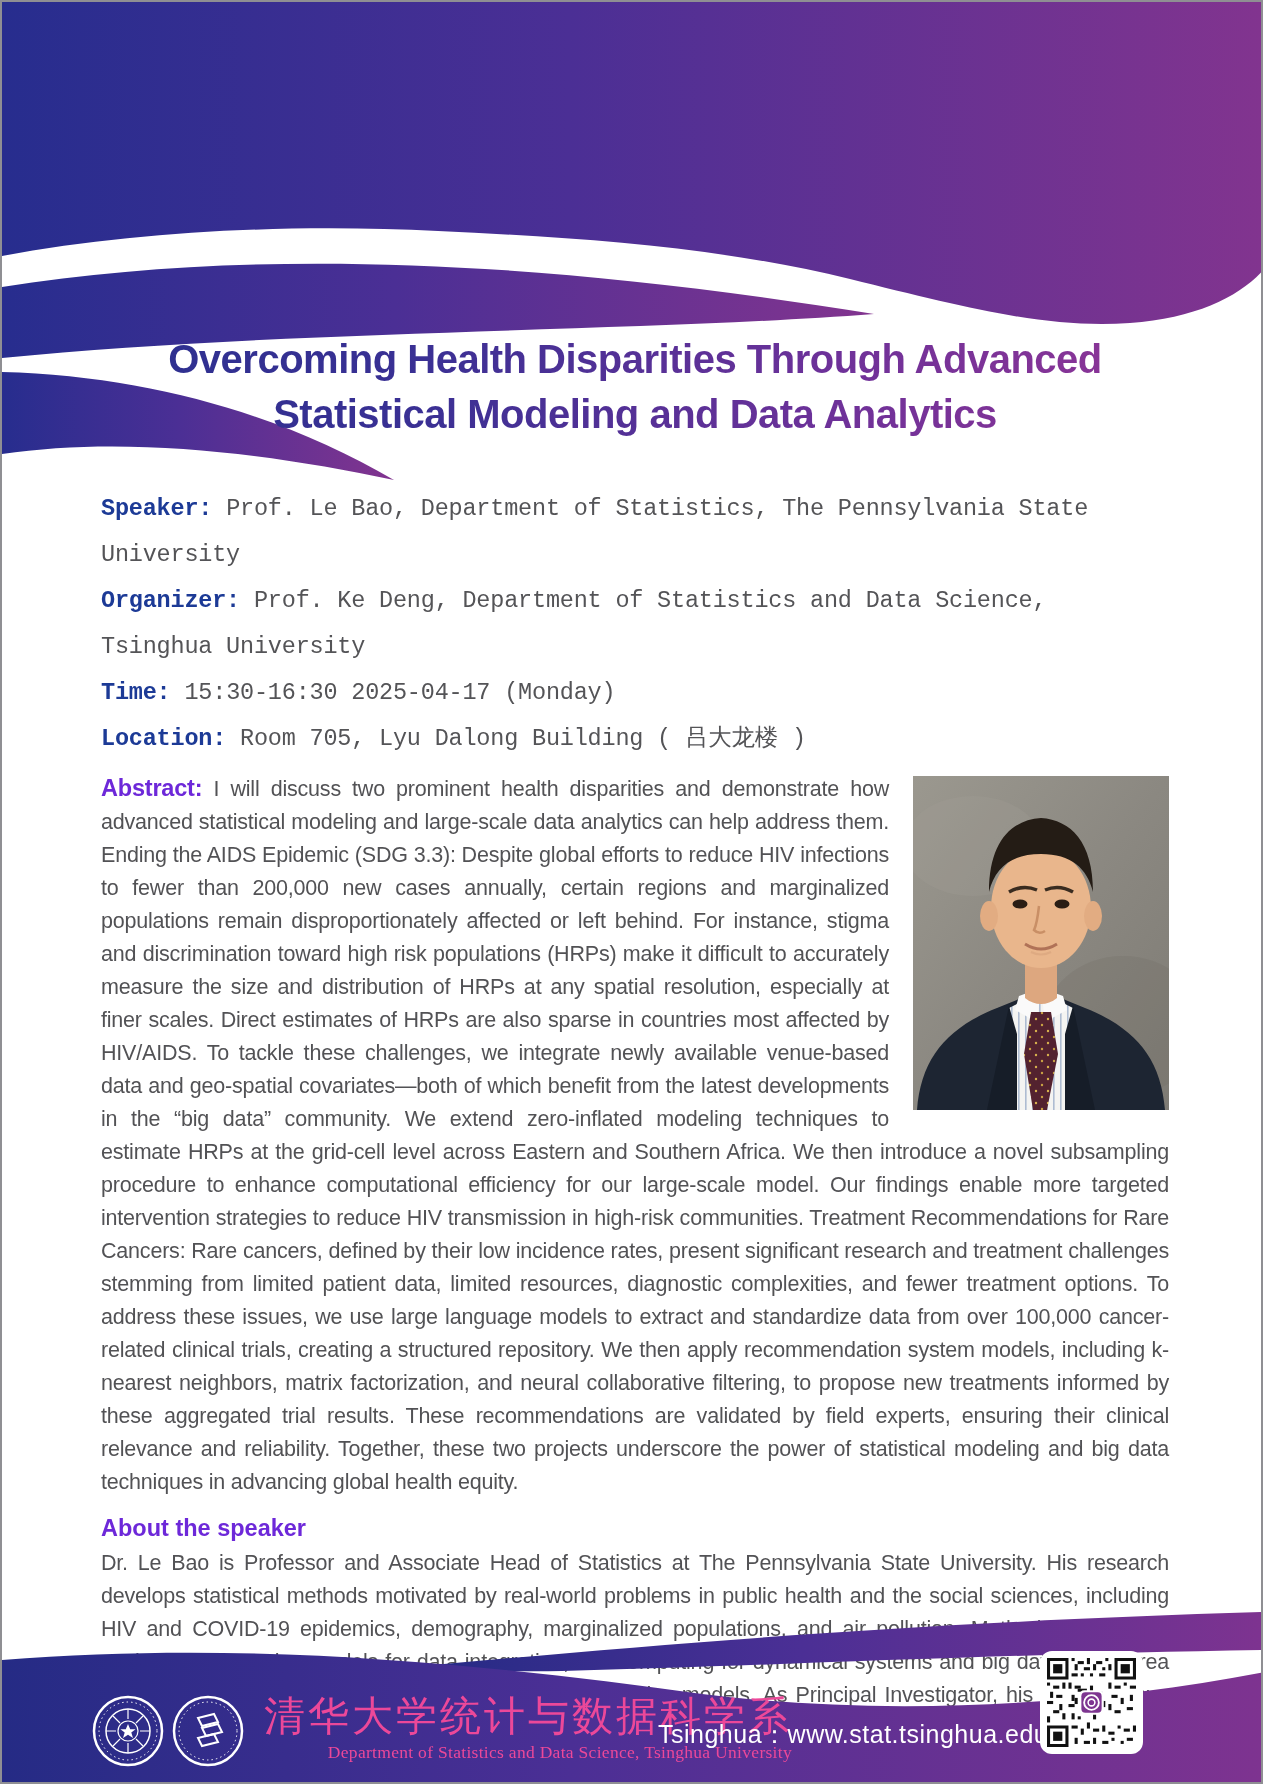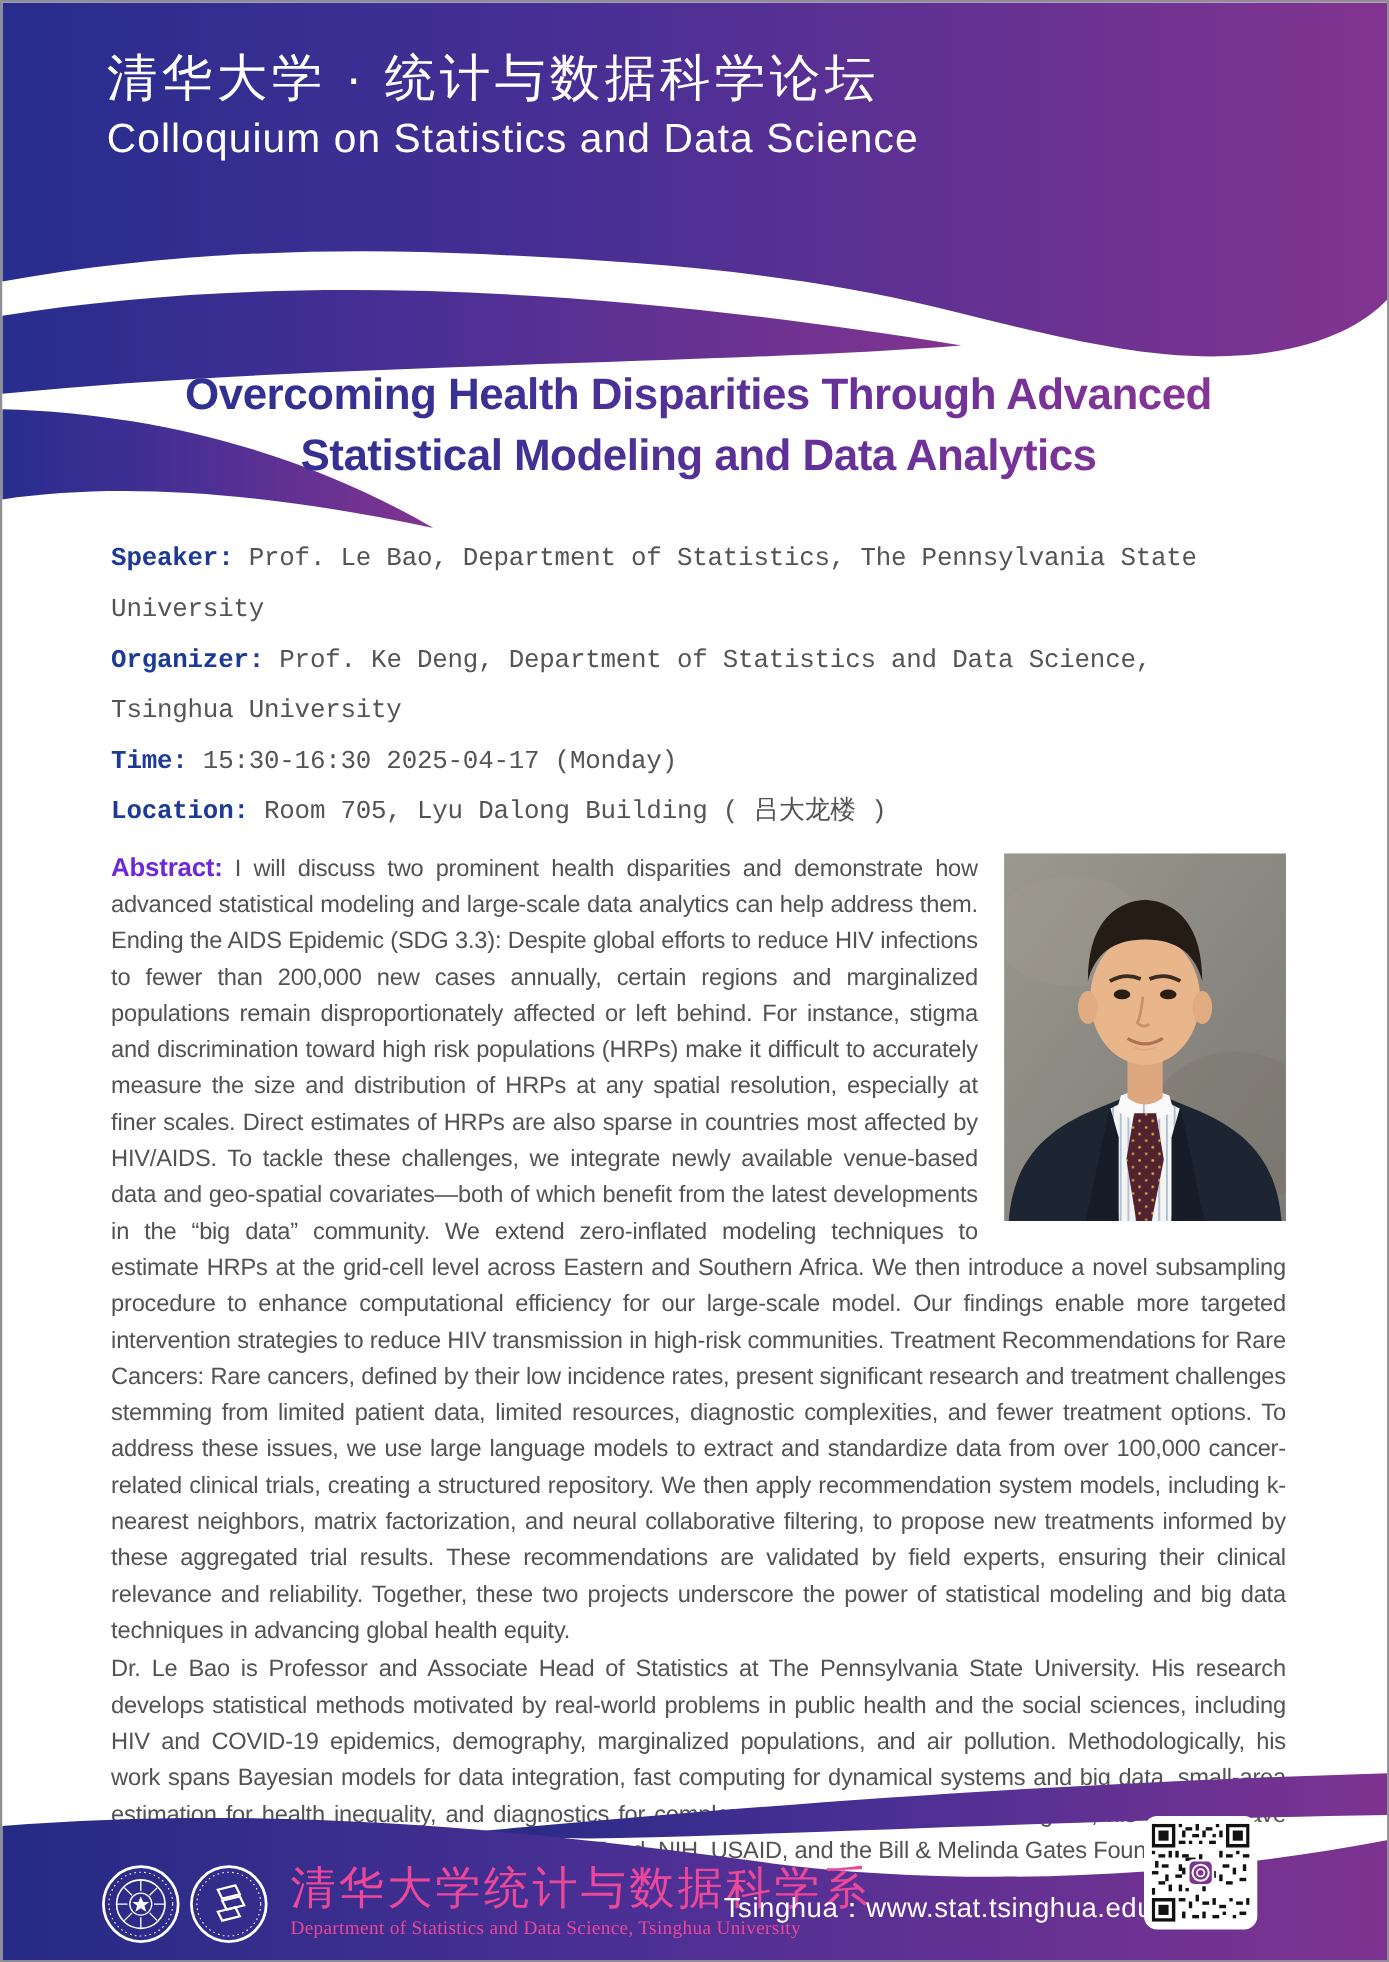--- a/index.html
+++ b/index.html
@@ -28,21 +28,21 @@
   }
   .abstract-lbl,.about-lbl{color:#6d28d9;font-weight:bold;font-size:23.5px;}
   .about-lbl{display:block;margin-top:12px;line-height:34px;}
   .photo-frame{
     float:right;width:256px;height:334px;margin:4px 0 10px 24px;background:#8e8b85;
   }
   .ft-svg{position:absolute;left:0;top:1594px;display:block;}
   .seals{position:absolute;left:88px;top:1690px;}
   .dept{position:absolute;left:262px;top:1690px;color:#ec4899;}
   .dept-zh{font-size:41px;letter-spacing:3px;line-height:48px;font-weight:400;}
-  .dept-en{font-family:"Liberation Serif", serif;font-size:17.5px;letter-spacing:0.3px;margin-top:2px;}
+  .dept-en{font-family:"Liberation Serif", serif;font-size:17.5px;letter-spacing:0.3px;margin-top:2px;text-align:right;}
   .website{position:absolute;left:656px;top:1716px;color:#ffffff;font-size:25px;font-weight:300;letter-spacing:0.5px;}
   .qr{
     position:absolute;left:1038px;top:1649px;width:103px;height:103px;background:#ffffff;
     border-radius:12px;display:flex;align-items:center;justify-content:center;
   }
 </style>
 </head>
 <body>
 
 <div class="page">
@@ -54,24 +54,20 @@
         <stop offset="0.45" stop-color="#4b2f95"></stop>
         <stop offset="1" stop-color="#82348f"></stop>
       </linearGradient>
     </defs>
     <path fill="url(#gradHdr)" d="M0,0 H1263 V266 C1240,293 1196,316 1128,321 C1044,327 962,305 848,277
          C716,245 584,236 436,229 C296,222 140,228 0,254 Z"></path>
     <path fill="url(#gradHdr)" d="M0,285 C240,247 520,255 872,312 C640,330 280,328 0,356 Z"></path>
     <path fill="url(#gradHdr)" d="M0,370 C150,374 282,414 392,478 C262,450 120,434 0,452 Z"></path>
   </svg>
 
-  <div class="hdr-text">
-    <div class="hdr-zh">清华大学 · 统计与数据科学论坛</div>
-    <div class="hdr-en">Colloquium on Statistics and Data Science</div>
-  </div>
 
   <div class="content">
 
     <div class="talk-title">
       <div>Overcoming Health Disparities Through Advanced</div>
       <div>Statistical Modeling and Data Analytics</div>
     </div>
 
     <div class="meta">
       <div class="meta-row">
@@ -142,20 +138,21 @@
           <ellipse cx="149" cy="128" rx="7.5" ry="4.5" fill="#2a1d14"></ellipse>
           <path d="M126,130 q-2,18 -5,24 q5,5 11,1" stroke="#c98f66" stroke-width="2.5" fill="none"></path>
           <path d="M112,168 q16,10 32,0" stroke="#b07257" stroke-width="3" fill="none"></path>
           <path d="M118,176 q10,5 20,0" stroke="#d8a57e" stroke-width="2" fill="none" opacity="0.7"></path>
         </svg>
       </span>
       <span class="abstract-lbl">Abstract:</span>
       <span>I will discuss two prominent health disparities and demonstrate how advanced statistical modeling and large-scale data analytics can help address them. Ending the AIDS Epidemic (SDG 3.3): Despite global efforts to reduce HIV infections to fewer than 200,000 new cases annually, certain regions and marginalized populations remain disproportionately affected or left behind. For instance, stigma and discrimination toward high risk populations (HRPs) make it difficult to accurately measure the size and distribution of HRPs at any spatial resolution, especially at finer scales. Direct estimates of HRPs are also sparse in countries most affected by HIV/AIDS. To tackle these challenges, we integrate newly available venue-based data and geo-spatial covariates—both of which benefit from the latest developments in the “big data” community. We extend zero-inflated modeling techniques to estimate HRPs at the grid-cell level across Eastern and Southern Africa. We then introduce a novel subsampling procedure to enhance computational efficiency for our large-scale model. Our findings enable more targeted intervention strategies to reduce HIV transmission in high-risk communities. Treatment Recommendations for Rare Cancers: Rare cancers, defined by their low incidence rates, present significant research and treatment challenges stemming from limited patient data, limited resources, diagnostic complexities, and fewer treatment options. To address these issues, we use large language models to extract and standardize data from over 100,000 cancer-related clinical trials, creating a structured repository. We then apply recommendation system models, including k-nearest neighbors, matrix factorization, and neural collaborative filtering, to propose new treatments informed by these aggregated trial results. These recommendations are validated by field experts, ensuring their clinical relevance and reliability. Together, these two projects underscore the power of statistical modeling and big data techniques in advancing global health equity.</span>
     </p>
 
+    <span class="about-lbl">About the speaker</span>
     <p class="body-p" style="margin-top:2px;">
       <span>Dr. Le Bao is Professor and Associate Head of Statistics at The Pennsylvania State University. His research develops statistical methods motivated by real-world problems in public health and the social sciences, including HIV and COVID-19 epidemics, demography, marginalized populations, and air pollution. Methodologically, his work spans Bayesian models for data integration, fast computing for dynamical systems and big data, small-area estimation for health inequality, and diagnostics for complex models. As Principal Investigator, his projects have been supported by UNAIDS, WHO, the Global Fund, NIH, USAID, and the Bill &amp; Melinda Gates Foundation.</span>
     </p>
   </div>
 
   <svg class="ft-svg" width="1263" height="190" viewBox="0 0 1263 190" aria-hidden="true">
     <defs>
       <linearGradient id="gradFt" x1="0" y1="0" x2="1" y2="0">
         <stop offset="0" stop-color="#252b85"></stop>
         <stop offset="0.45" stop-color="#4b2f95"></stop>

